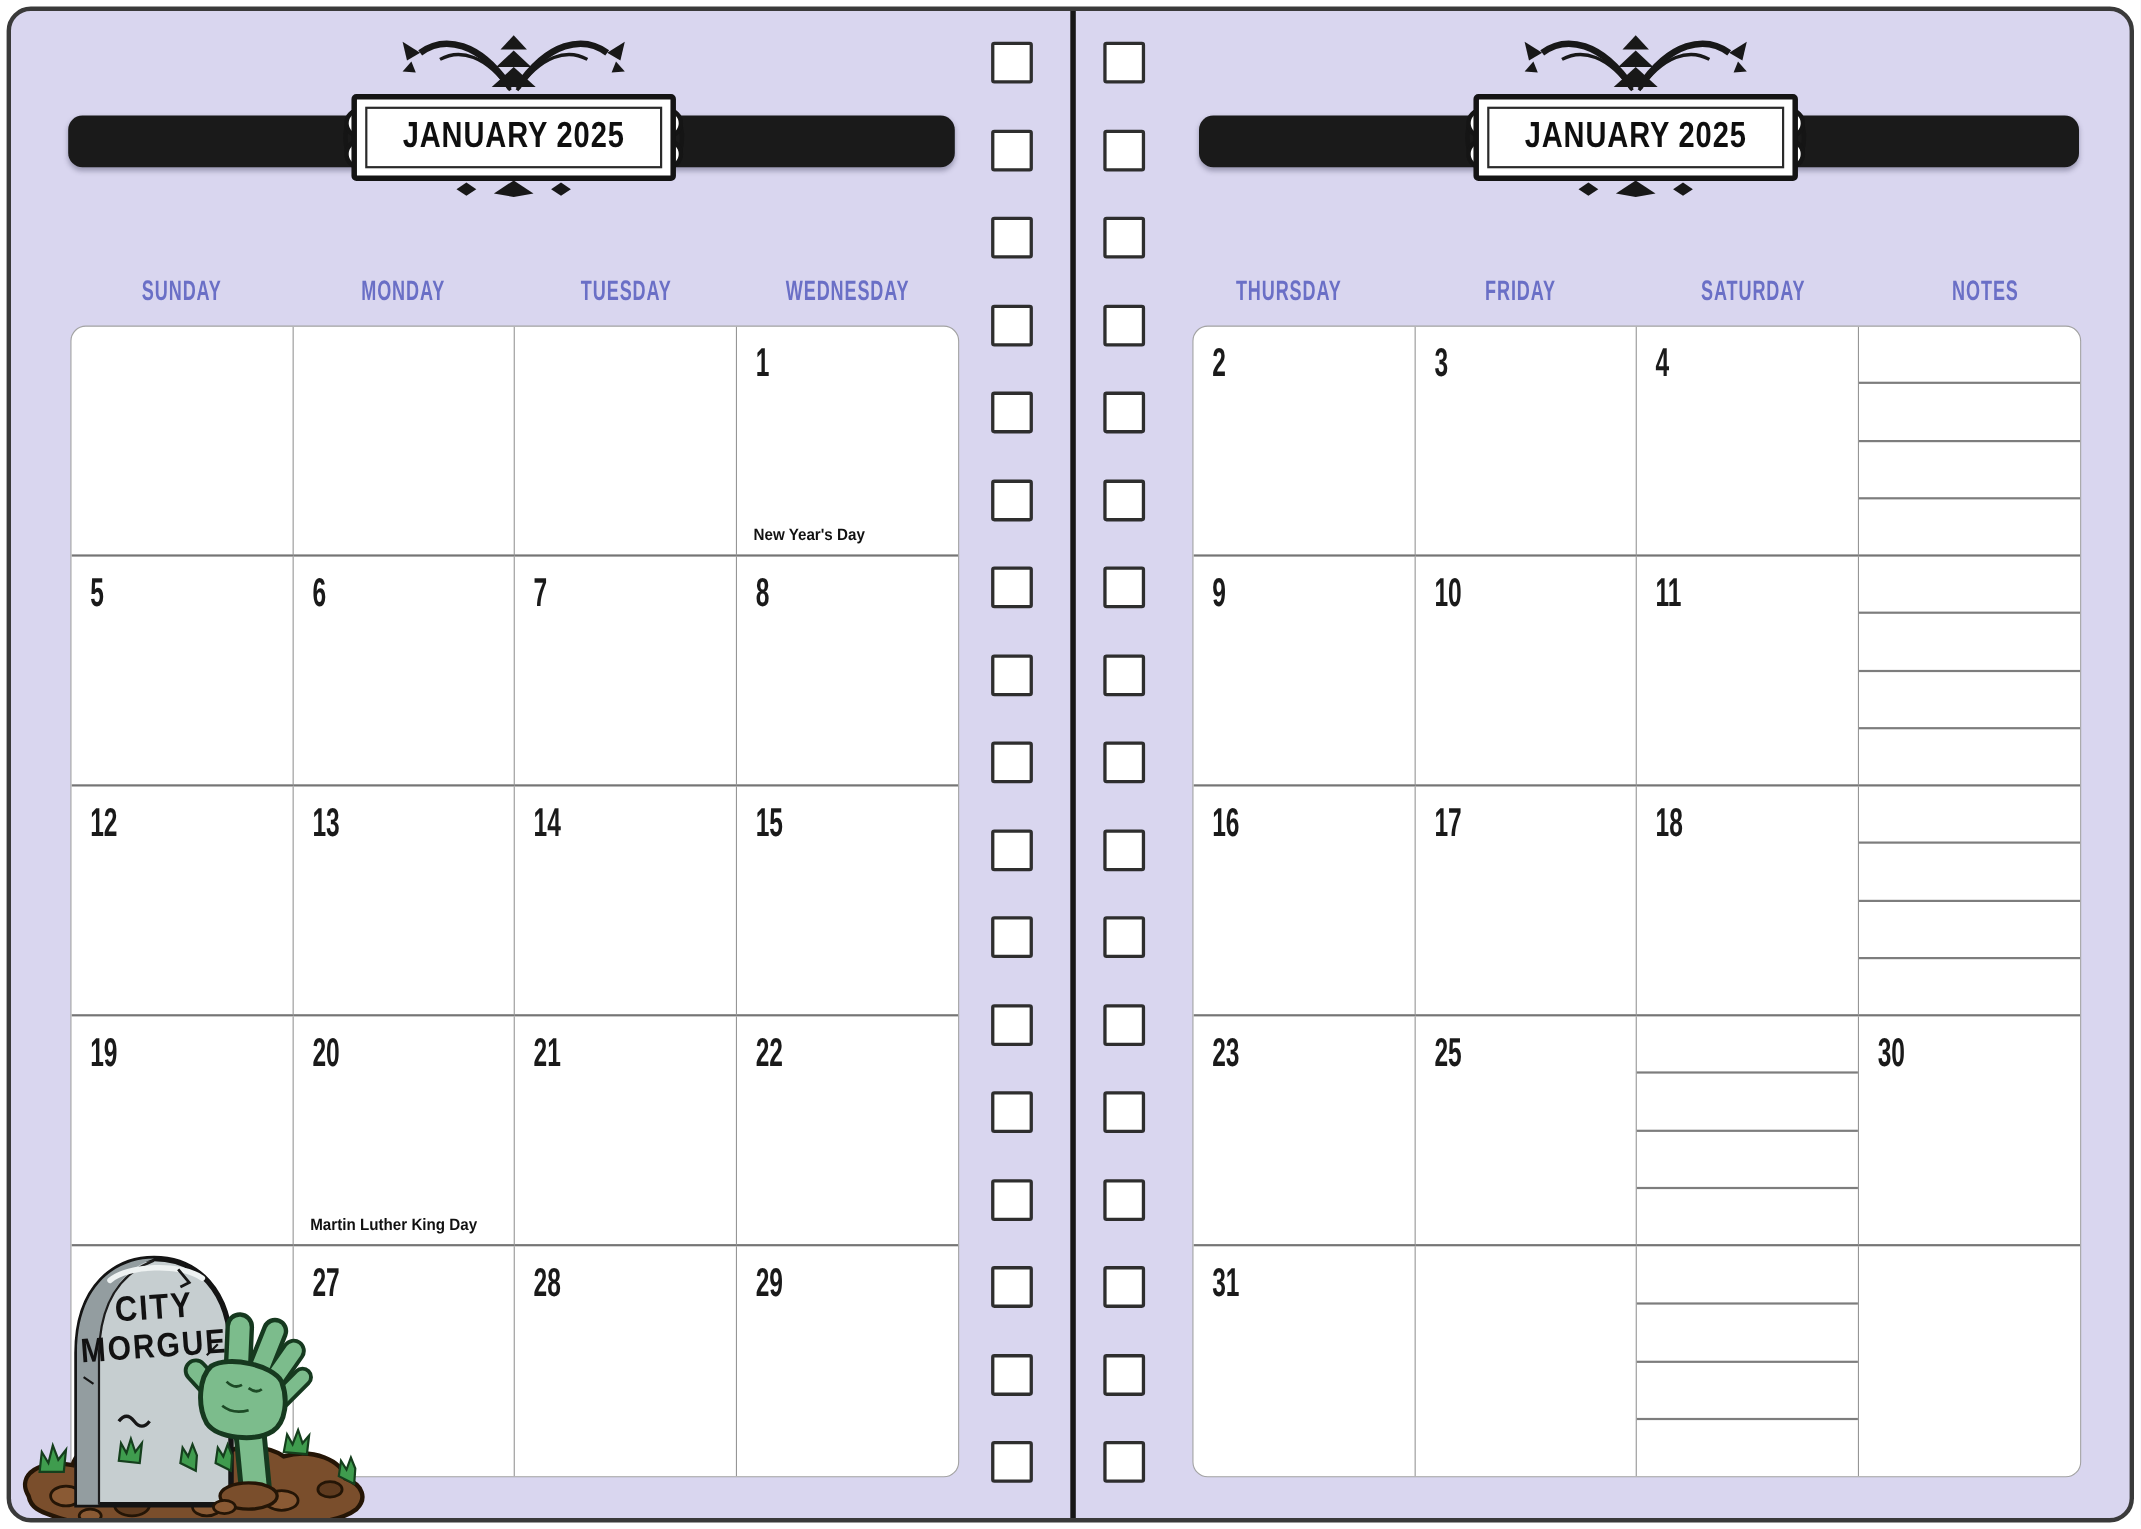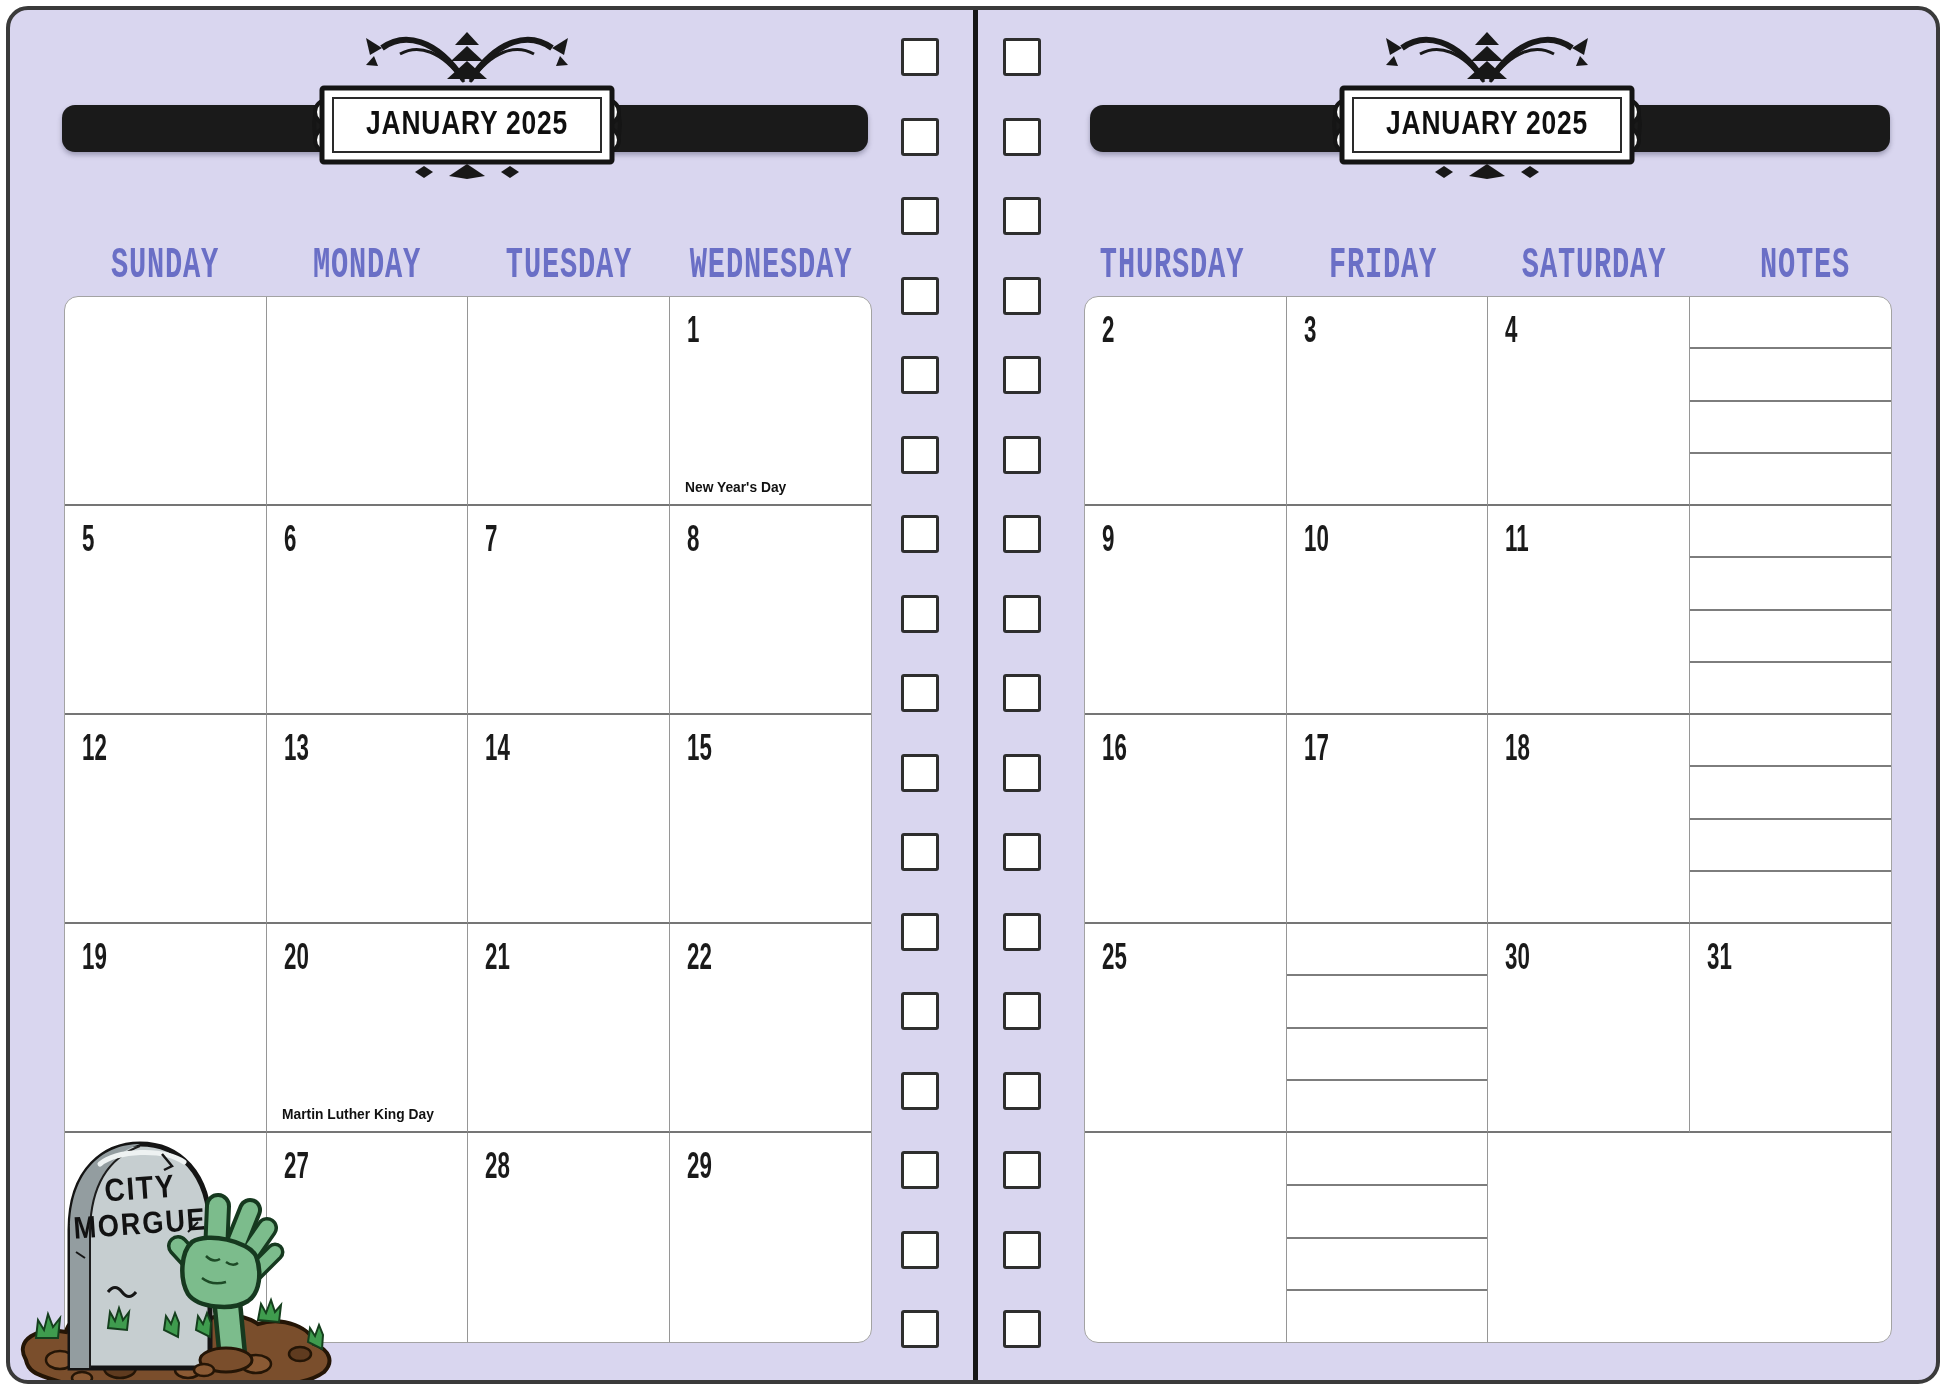--- a/index.html
+++ b/index.html
@@ -25,21 +25,21 @@
   .crest{position:absolute;top:18px;width:322px;height:152px;z-index:2;}
   .crest.l{left:296px;}
   .crest.r{left:1316px;}
   .crest svg{position:absolute;left:0;top:0;}
   .month-label{position:absolute;left:0;right:0;top:68px;height:54px;line-height:54px;
     text-align:center;font-size:33px;font-weight:bold;letter-spacing:1px;color:#0f0f0f;
     transform:scaleX(.8);}
   
   .dow-row{position:absolute;top:230px;height:50px;width:808px;display:flex;z-index:2;}
   .dow-row.l{left:54px;} .dow-row.r{left:1074px;gap:36px;}
-  .dow{flex:1;text-align:center;line-height:50px;color:var(--accent);font-size:35px;font-weight:bold;font-family:Liberation Mono, monospace;}
+  .dow{flex:1;text-align:center;line-height:50px;color:var(--accent);font-size:20px;font-weight:bold;}
   .dow span{display:inline-block;transform:scale(.82,1.28);letter-spacing:1px;}
   
   .grid{position:absolute;top:286px;width:808px;height:1047px;background:#ffffff;
     border:1.5px solid #a3a3a3;border-radius:14px;box-sizing:border-box;overflow:hidden;
     display:grid;grid-template-columns:repeat(4,1fr);grid-template-rows:repeat(5,1fr);z-index:1;}
   .grid.l{left:54px;} .grid.r{left:1074px;}
   .cell{position:relative;border-right:1.5px solid var(--vline);border-bottom:2px solid var(--hline);box-sizing:border-box;}
   .cell:nth-child(4n){border-right:none;}
   .cell:nth-child(n+17){border-bottom:none;}
   .date{position:absolute;top:12px;left:17px;font-size:31px;font-weight:bold;color:var(--ink);
@@ -284,20 +284,23 @@
     <div class="cell">
         <span class="date">18</span>
       </div>
     <div class="cell notes-cell">
         <div class="nline"></div>
         <div class="nline"></div>
         <div class="nline"></div>
         <div class="nline"></div>
       </div>
     <div class="cell">
+        <span class="date">23</span>
+      </div>
+    <div class="cell">
         <span class="date">25</span>
       </div>
     <div class="cell notes-cell">
         <div class="nline"></div>
         <div class="nline"></div>
         <div class="nline"></div>
         <div class="nline"></div>
       </div>
     <div class="cell">
         <span class="date">30</span>

